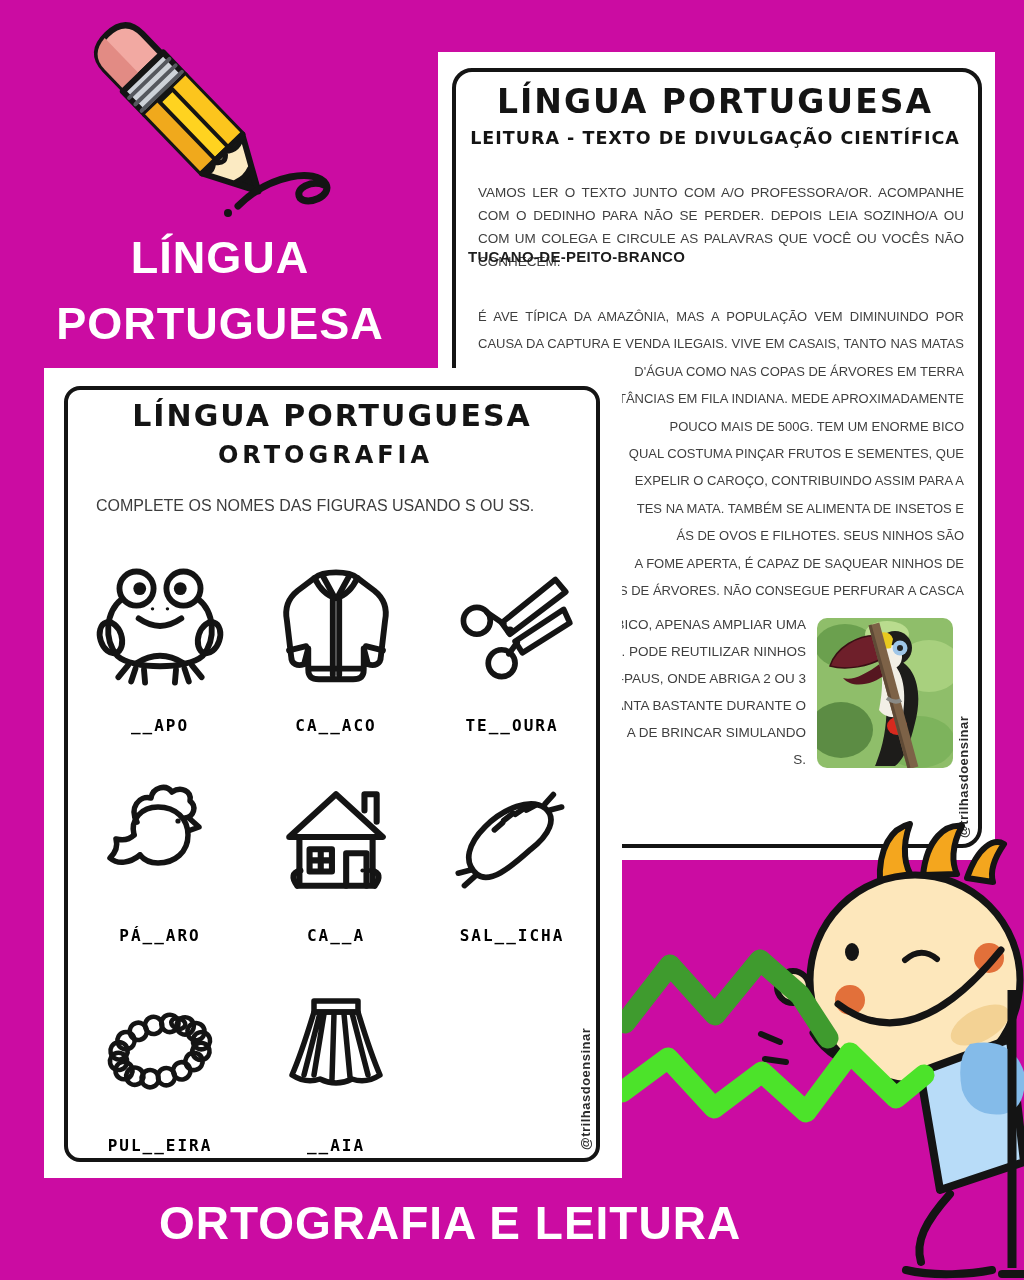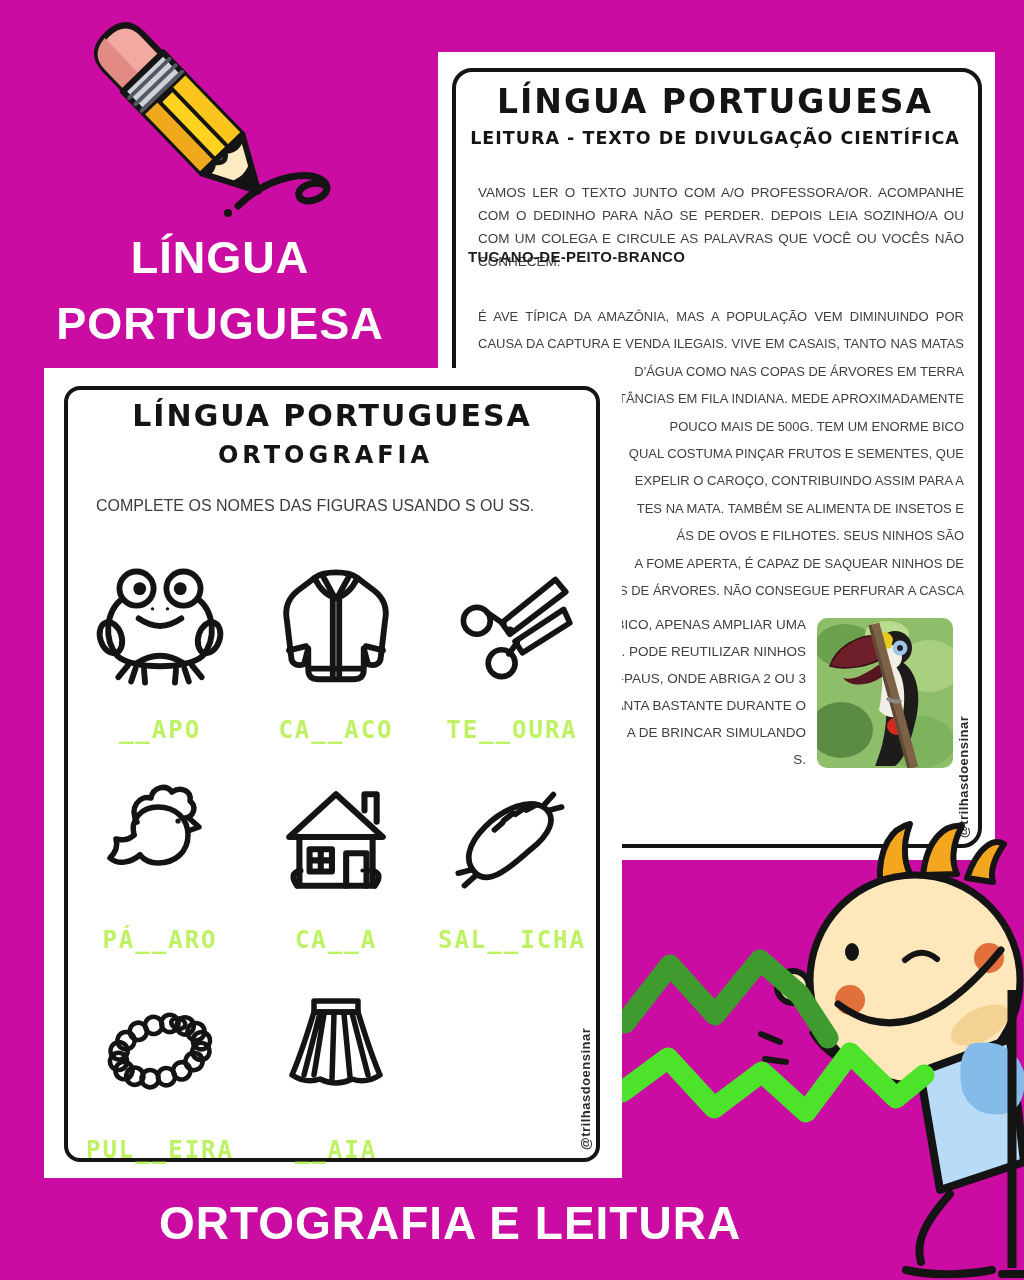--- a/index.html
+++ b/index.html
@@ -18,21 +18,21 @@
   .r-side .line{display:block;height:27px;line-height:27px;font-size:13.5px;color:#3f3f3f;text-align:right;white-space:nowrap;}
   .photo{position:absolute;left:817px;top:618px;width:136px;height:150px;border-radius:10px;overflow:hidden;}
   .watermark{position:absolute;font-weight:bold;font-size:13px;letter-spacing:.5px;color:#2a2a2a;transform-origin:top left;transform:rotate(-90deg);white-space:nowrap;}
   
   .l-title{position:absolute;left:64px;top:398px;width:536px;text-align:center;font-family:"DejaVu Sans",sans-serif;font-weight:bold;font-size:30px;letter-spacing:2px;color:#141414;}
   .l-subtitle{position:absolute;left:64px;top:441px;width:523px;text-align:center;font-family:"DejaVu Sans",sans-serif;font-weight:bold;font-size:24px;letter-spacing:4px;color:#141414;}
   .l-instr{position:absolute;left:96px;top:497px;width:480px;font-size:16px;color:#3c3c3c;}
   .grid{position:absolute;left:72px;top:538px;width:528px;height:630px;display:grid;grid-template-columns:repeat(3,1fr);grid-template-rows:repeat(3,1fr);}
   .cell{display:flex;flex-direction:column;align-items:center;justify-content:flex-end;padding-bottom:6px;}
   .icon-box{flex:1;display:flex;align-items:center;justify-content:center;width:100%;}
-  .word{font-family:"DejaVu Sans Mono",monospace;font-weight:bold;font-size:24px;letter-spacing:2px;color:#bef264;height:26px;}
+  .word{font-family:"DejaVu Sans Mono",monospace;font-weight:bold;font-size:16px;letter-spacing:2px;color:#000000;height:26px;}
   
   .hero{position:absolute;left:20px;top:225px;width:400px;text-align:center;color:#ffffff;font-weight:bold;font-size:45px;letter-spacing:1px;line-height:66px;}
   .banner{position:absolute;left:85px;top:1196px;width:730px;text-align:center;color:#ffffff;font-weight:bold;font-size:46px;letter-spacing:1px;}
   svg{display:block;}
 </style>
 </head>
 <body>
 
 <div class="canvas">
 

